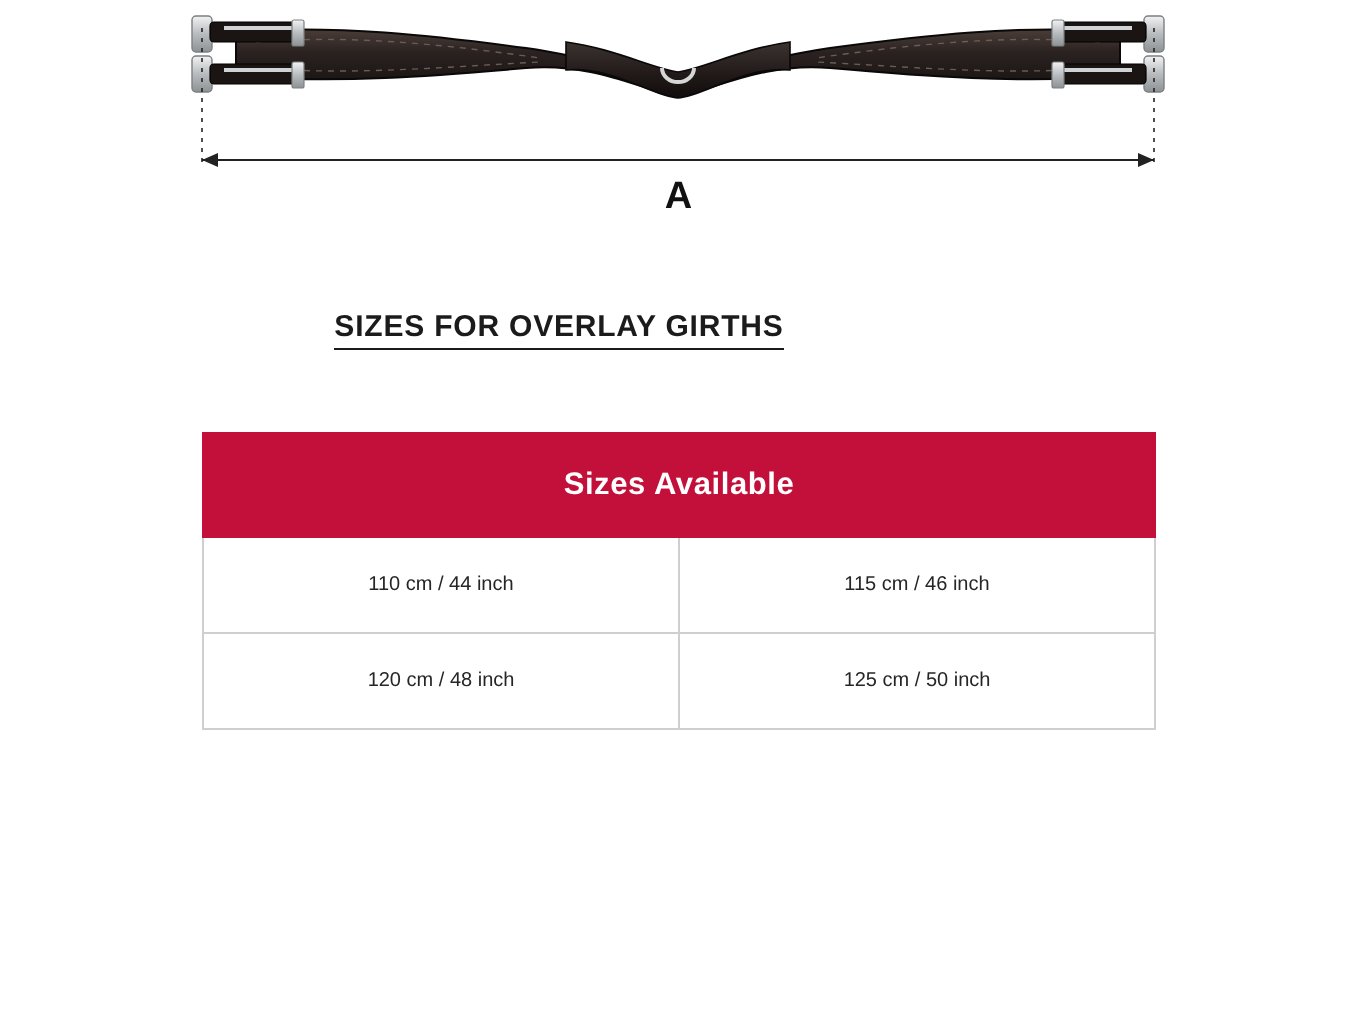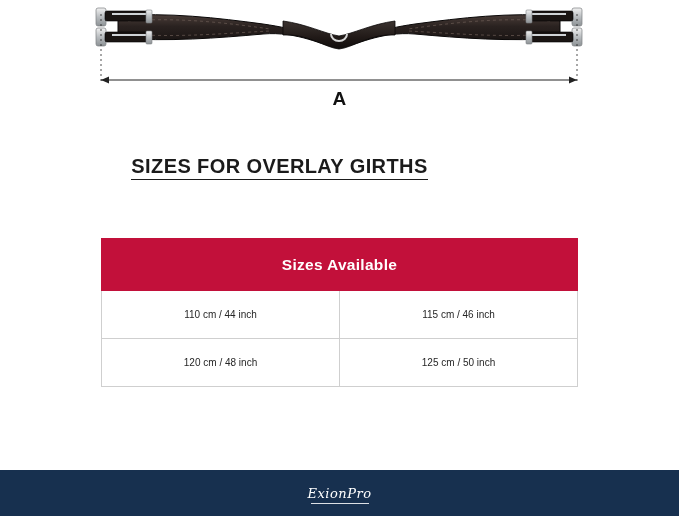--- a/index.html
+++ b/index.html
@@ -50,39 +50,38 @@
     letter-spacing: 0.5px;
   }
 
   
   .section-heading {
     position: absolute;
     left: 0;
     top: 155px;
     width: 559px;
     text-align: center;
-    font-size: 20px;
+    font-size: 15px;
     font-weight: bold;
     color: #1b1b1b;
     letter-spacing: 0.4px;
   }
   .section-heading span {
     border-bottom: 1.5px solid #1b1b1b;
     padding-bottom: 2px;
   }
 
   
   .sizes-table {
     position: absolute;
     left: 101px;
     top: 216px;
     width: 477px;
     border-collapse: collapse;
     table-layout: fixed;
-    margin-top: 22px;
   }
   .sizes-table td, .sizes-table th {
     border: 1px solid #cfcfcf;
     text-align: center;
     color: #262626;
   }
   .sizes-table thead th {
     background: #c2103a;
     color: #ffffff;
     font-size: 15.5px;
@@ -215,18 +214,14 @@
         <td>110 cm / 44 inch</td>
         <td>115 cm / 46 inch</td>
       </tr>
       <tr>
         <td>120 cm / 48 inch</td>
         <td>125 cm / 50 inch</td>
       </tr>
     </tbody>
   </table>
 
-  <div class="footer-bar">
-    <div class="brand">ExionPro</div>
-    <div class="brand-underline"></div>
-  </div>
 
 </div>
 
 </body></html>

